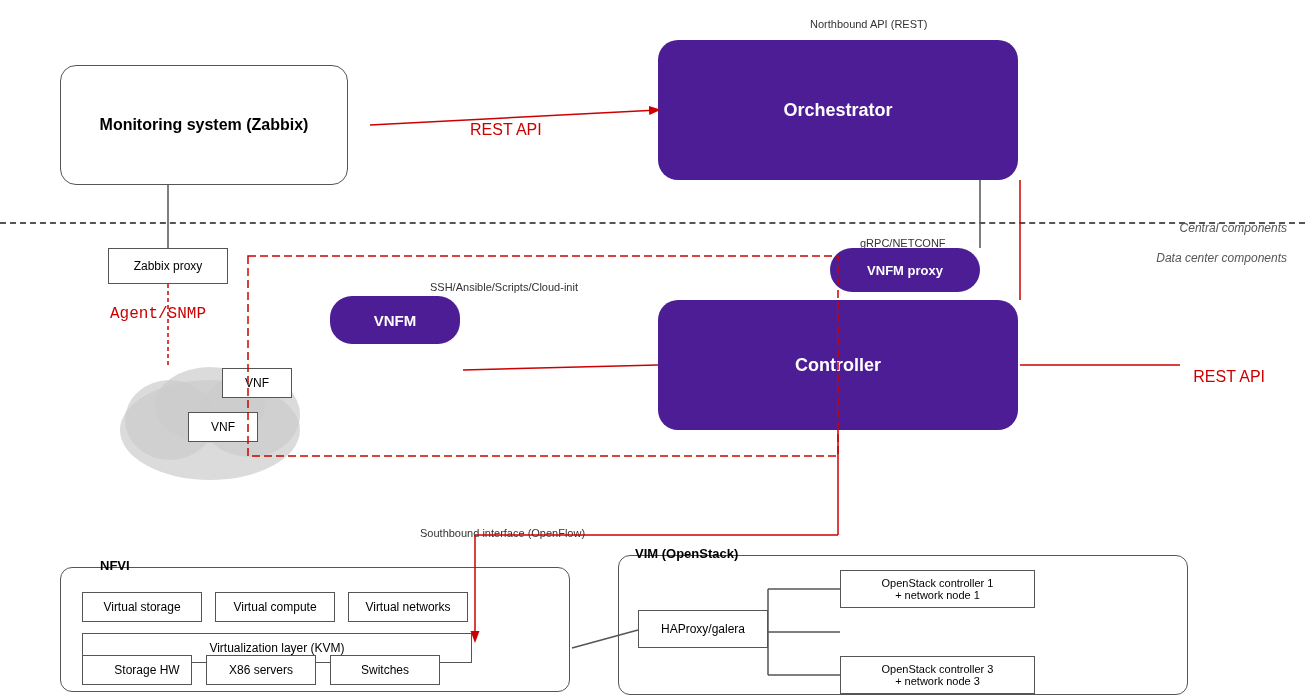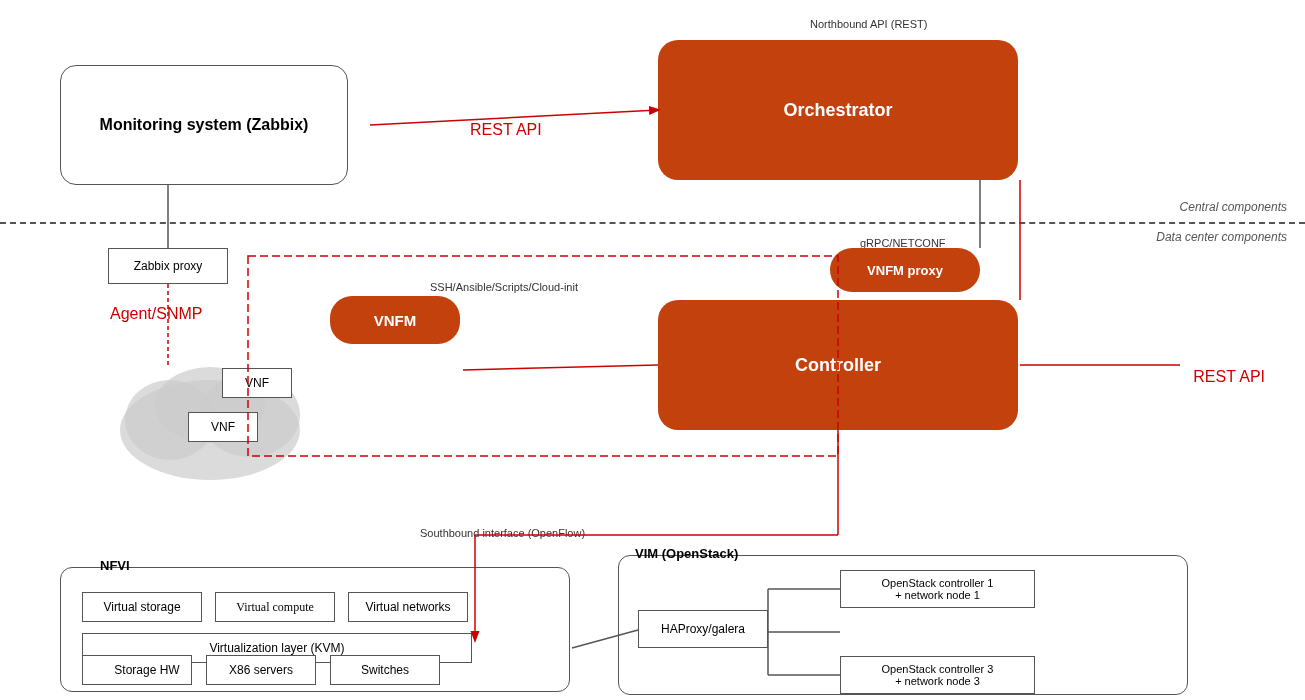--- a/index.html
+++ b/index.html
@@ -25,21 +25,21 @@
       display: flex;
       align-items: center;
       justify-content: center;
       text-align: center;
       font-weight: bold;
     }
     .box-rounded {
       border-radius: 16px;
     }
     .box-teal {
-      background: #c2410c;
+      background: #4c1d95;
       color: #fff;
       border: none;
       border-radius: 20px;
     }
     .box-small {
       font-size: 12px;
       font-weight: normal;
     }
     
     .svg-overlay {
@@ -57,20 +57,21 @@
     }
     .label-red {
       color: #c00;
       font-size: 16px;
     }
     .section-label {
       position: absolute;
       font-size: 12px;
       color: #555;
       font-style: italic;
+      margin-top: 21px;
     }
     .dashed-divider {
       position: absolute;
       border-top: 2px dashed #555;
       width: 100%;
     }
     .nfvi-group {
       position: absolute;
       border: 1.5px solid #555;
       border-radius: 12px;
@@ -104,21 +105,21 @@
   <div class="label-text label-red" style="top: 121px; left: 470px;">REST API</div>
 
   <div class="label-text" style="top: 237px; left: 860px;">gRPC/NETCONF</div>
 
   <div class="label-text label-red" style="top: 368px; right: 40px;">REST API</div>
 
   <div class="box box-small" style="left: 108px; top: 248px; width: 120px; height: 36px;">
     <span>Zabbix proxy</span>
   </div>
 
-  <div class="label-text label-red" style="top: 305px; left: 110px;">Agent/SNMP</div>
+  <div class="label-text label-red" style="top: 305px; left: 110px; font-family: Liberation Mono, monospace;">Agent/SNMP</div>
 
   <div class="label-text" style="top: 260px; left: 430px; margin-top: 21px;">SSH/Ansible/Scripts/Cloud-init</div>
 
   <div class="box box-teal" style="left: 830px; top: 248px; width: 150px; height: 44px; font-size: 13px; border-radius: 22px; align-items: center;">
     <span>VNFM proxy</span>
   </div>
 
   <div class="box box-teal" style="left: 330px; top: 296px; width: 130px; height: 48px; font-size: 15px; border-radius: 22px; align-items: center;">
     <span>VNFM</span>
   </div>
@@ -146,21 +147,21 @@
 
   <div class="label-text" style="top: 527px; left: 420px;">Southbound interface (OpenFlow)</div>
 
   <div class="nfvi-group" style="left: 60px; top: 567px; width: 510px; height: 125px;"></div>
   <div style="position:absolute; left: 80px; top: 558px; font-size: 13px; font-weight: bold; padding-left: 20px;">NFVI</div>
 
   <div class="box box-small" style="left: 82px; top: 592px; width: 120px; height: 30px;">
     <span>Virtual storage</span>
   </div>
 
-  <div class="box box-small" style="left: 215px; top: 592px; width: 120px; height: 30px; font-family: Liberation Serif, serif;">
+  <div class="box box-small" style="left: 215px; top: 592px; width: 120px; height: 30px;">
     <span>Virtual compute</span>
   </div>
 
   <div class="box box-small" style="left: 348px; top: 592px; width: 120px; height: 30px;">
     <span>Virtual networks</span>
   </div>
 
   <div class="box box-small" style="left: 82px; top: 633px; width: 390px; height: 30px;">
     <span>Virtualization layer (KVM)</span>
   </div>

